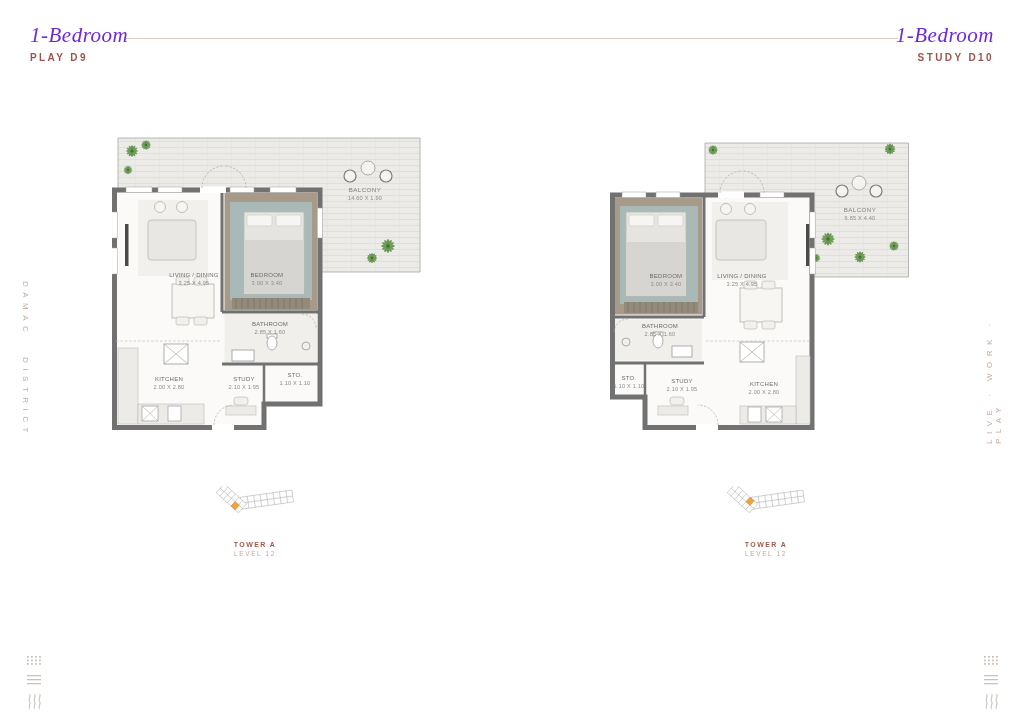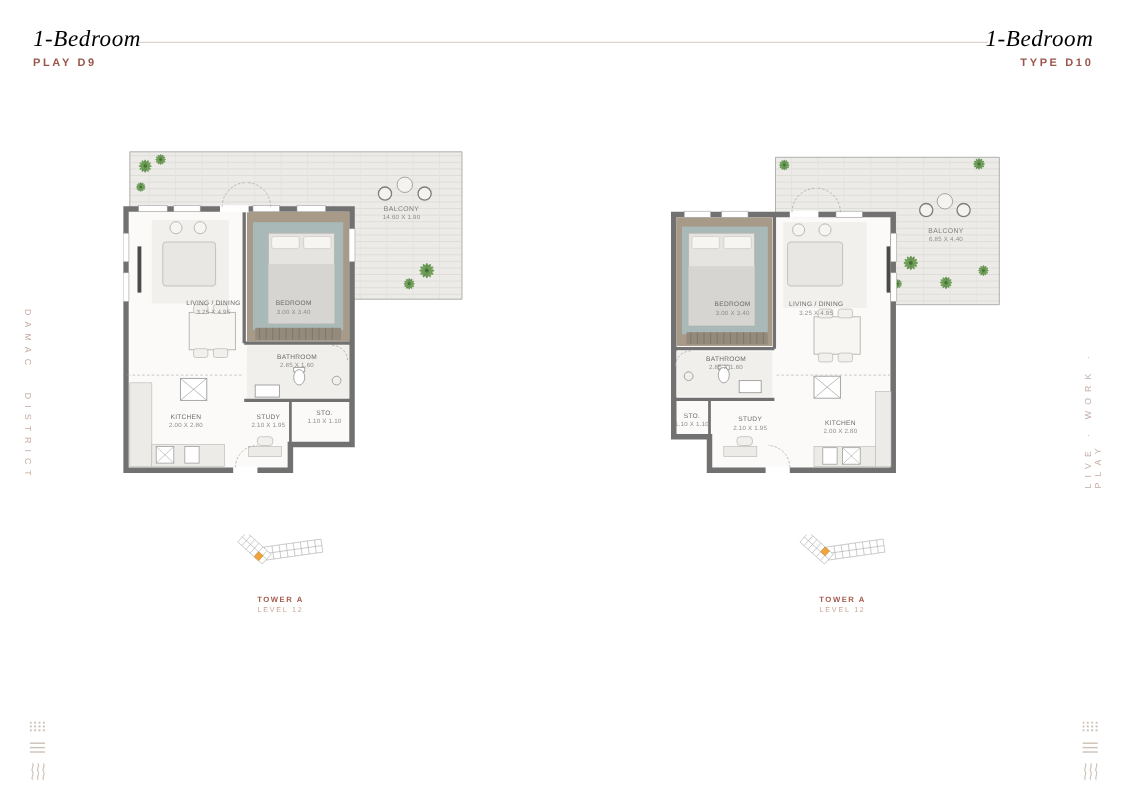--- a/index.html
+++ b/index.html
@@ -4,21 +4,21 @@
 <style>
   html,body{margin:0;padding:0;background:#ffffff;}
   body{width:1024px;height:724px;position:relative;overflow:hidden;
        font-family:"Liberation Sans",sans-serif;}
 
   
   .title-block{position:absolute;top:24px;}
   .title-block.left{left:30px;text-align:left;}
   .title-block.right{right:30px;text-align:right;}
   .plan-title{font-family:"Liberation Serif",serif;font-style:italic;
-              font-size:21px;color:#000000;letter-spacing:.5px;line-height:1.1;}
+              font-size:21px;color:#6d28d9;letter-spacing:.5px;line-height:1.1;}
   .plan-subtitle{font-size:10px;font-weight:bold;color:#9a564c;
                  letter-spacing:2.4px;margin-top:5px;}
   .header-rule{position:absolute;top:38px;left:126px;width:772px;height:1px;
                background:#d9cec7;}
 
   
   .side-text{position:absolute;font-size:8px;letter-spacing:5.5px;
              color:#c3aba1;writing-mode:vertical-rl;}
   .side-text.left{left:21px;top:281px;height:160px;word-spacing:12px;}
   .side-text.right{left:985px;top:272px;height:172px;transform:rotate(180deg);}
@@ -51,21 +51,21 @@
 </head>
 <body>
 
 <div class="title-block left">
   <div class="plan-title">1-Bedroom</div>
   <div class="plan-subtitle">PLAY D9</div>
 </div>
 <div class="header-rule"></div>
 <div class="title-block right">
   <div class="plan-title">1-Bedroom</div>
-  <div class="plan-subtitle">TYPE D10</div>
+  <div class="plan-subtitle">STUDY D10</div>
 </div>
 
 <div class="side-text left">DAMAC DISTRICT</div>
 <div class="side-text right">LIVE · WORK · PLAY</div>
 
 <div class="plan d9">
 <svg viewBox="0 0 310 306">
   <defs>
     <pattern id="deckA" width="24" height="6" patternUnits="userSpaceOnUse">
       <rect width="24" height="6" fill="#ecebe8"></rect>

